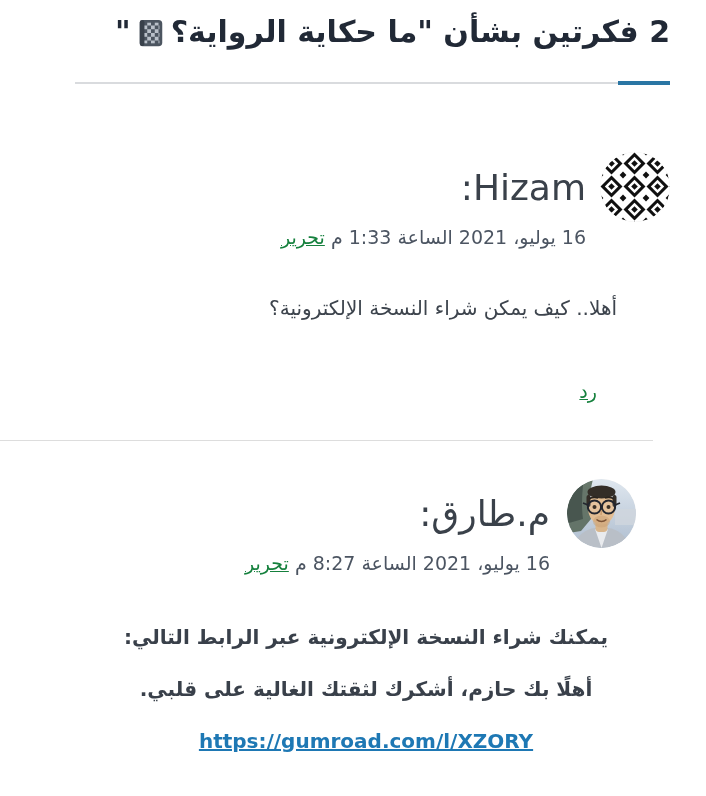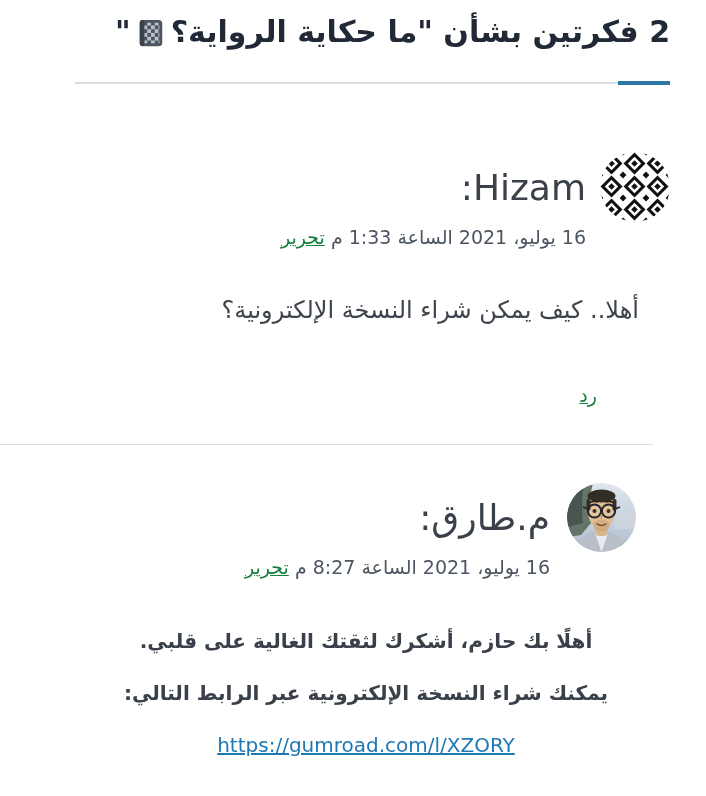--- a/index.html
+++ b/index.html
@@ -30,32 +30,32 @@
   .av-70{width:70px;height:70px;margin-left:14px;}
   .av-69{width:69px;height:69px;margin-left:17px;}
   .author-name{
     font-size:36px;color:#3a414a;display:flex;align-items:center;
     height:70px;white-space:nowrap;
   }
   .c2 .author-name{height:69px;}
   .comment-date{font-size:19px;color:#4c5562;margin-top:4px;white-space:nowrap;}
   .comment-1{margin-top:68px;}
   .comment-body-1{
-    margin:48px 31px 0 0;font-size:24px;color:#3d444d;white-space:nowrap;
+    margin:48px 53px 0 0;font-size:20px;color:#3d444d;white-space:nowrap;
   }
   .reply-row{margin:60px 73px 0 0;font-size:19px;text-align:right;}
   .comment-sep{height:1px;background:#dddddd;margin:38px 53px 0 0;}
   .wrap2{padding-right:70px;padding-left:36px;}
   .comment-2{margin-top:38px;}
   .comment-body-2{
     margin:48px 0 0 60px;text-align:center;font-weight:700;font-size:20px;
     color:#39404a;
   }
   .comment-body-2 p{margin:0 0 22px;line-height:1.5;white-space:nowrap;}
-  .gumroad-link{color:#1e78b4;font-weight:400;}
+  .gumroad-link{color:#1e78b4;font-weight:700;}
 </style>
 </head>
 <body>
 
 <div class="wrap">
 
   <h1 class="post-title"><span>2 فكرتين بشأن "ما حكاية الرواية؟</span><span class="nb-icon"><svg width="30" height="30" viewBox="0 0 32 32">
         <defs>
           <pattern id="chk" width="8" height="8" patternUnits="userSpaceOnUse">
             <rect width="4" height="4" fill="#b9c0c9"></rect>
@@ -153,18 +153,18 @@
           </g>
         </svg>
       </div>
       <div class="comment-info">
         <div class="author-name">م.طارق:</div>
         <div class="comment-date"><span>16 يوليو، 2021 الساعة 8:27 م</span>
           <a>تحرير</a></div>
       </div>
     </div>
     <div class="comment-body-2">
+      <p>يمكنك شراء النسخة الإلكترونية عبر الرابط التالي:</p>
       <p>أهلًا بك حازم، أشكرك لثقتك الغالية على قلبي.</p>
-      <p>يمكنك شراء النسخة الإلكترونية عبر الرابط التالي:</p>
       <p><a class="gumroad-link" dir="ltr">https://gumroad.com/l/XZORY</a></p>
     </div>
   </div>
 </div>
 
 </body></html>

